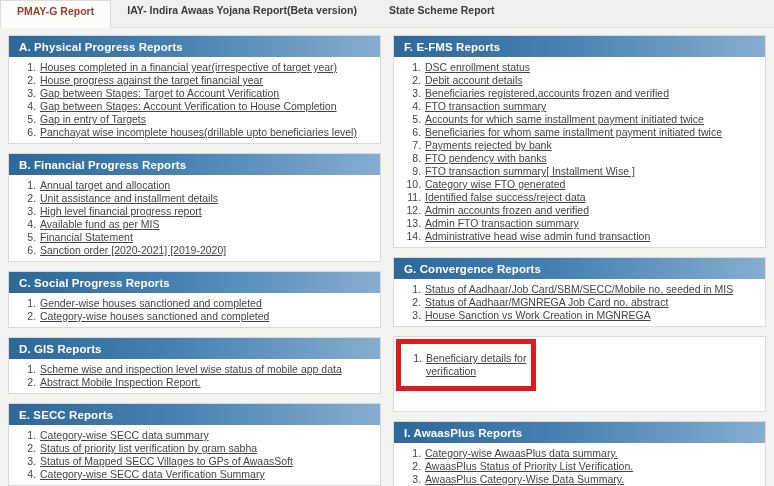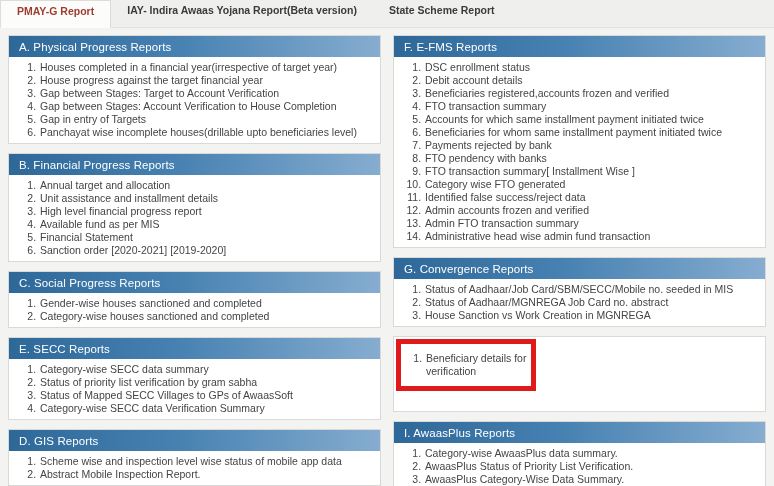--- a/index.html
+++ b/index.html
@@ -34,28 +34,28 @@
     padding: 7px 8px 0 8px;
   }
   .col { flex: 1; min-width: 0; }
   .panel {
     background: #ffffff;
     border: 1px solid #d9d9d8;
     margin-bottom: 9px;
   }
   .panel-header {
     background: linear-gradient(90deg, #2d6899 0%, #4681b1 45%, #86add0 100%);
-    color: #ffffff; font-weight: normal;
+    color: #ffffff; font-weight: bold;
     font-size: 11.5px; padding: 5px 10px 4px 10px;
     letter-spacing: 0.1px;
   }
   .panel-body { padding: 4px 8px 4px 4px; }
   ol.report-list {
     margin: 0; padding: 0 0 0 26px;
-    font-size: 10.5px; color: #444444;
+    font-size: 10.5px; color: #444444; text-decoration: underline;
   }
   ol.report-list li {
     line-height: 13px;
     padding-left: 1px;
     cursor: pointer;
   }
   
   .highlight-box {
     border: 5px solid #e01a1a;
     width: 140px;
@@ -110,37 +110,37 @@
       <div class="panel-header">C. Social Progress Reports</div>
       <div class="panel-body">
         <ol class="report-list">
           <li>Gender-wise houses sanctioned and completed</li>
           <li>Category-wise houses sanctioned and completed</li>
         </ol>
       </div>
     </div>
 
     <div class="panel">
+      <div class="panel-header">D. GIS Reports</div>
+      <div class="panel-body">
+        <ol class="report-list">
+          <li>Scheme wise and inspection level wise status of mobile app data</li>
+          <li>Abstract Mobile Inspection Report.</li>
+        </ol>
+      </div>
+    </div>
+
+    <div class="panel">
       <div class="panel-header">E. SECC Reports</div>
       <div class="panel-body">
         <ol class="report-list">
           <li>Category-wise SECC data summary</li>
           <li>Status of priority list verification by gram sabha</li>
           <li>Status of Mapped SECC Villages to GPs of AwaasSoft</li>
           <li>Category-wise SECC data Verification Summary</li>
-        </ol>
-      </div>
-    </div>
-
-    <div class="panel">
-      <div class="panel-header">D. GIS Reports</div>
-      <div class="panel-body">
-        <ol class="report-list">
-          <li>Scheme wise and inspection level wise status of mobile app data</li>
-          <li>Abstract Mobile Inspection Report.</li>
         </ol>
       </div>
     </div>
 
   </div>
 
   <div class="col">
 
     <div class="panel">
       <div class="panel-header">F. E-FMS Reports</div>

